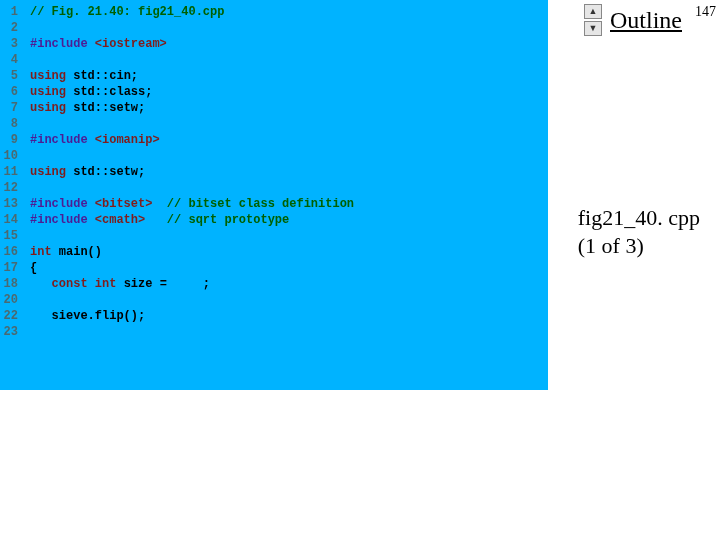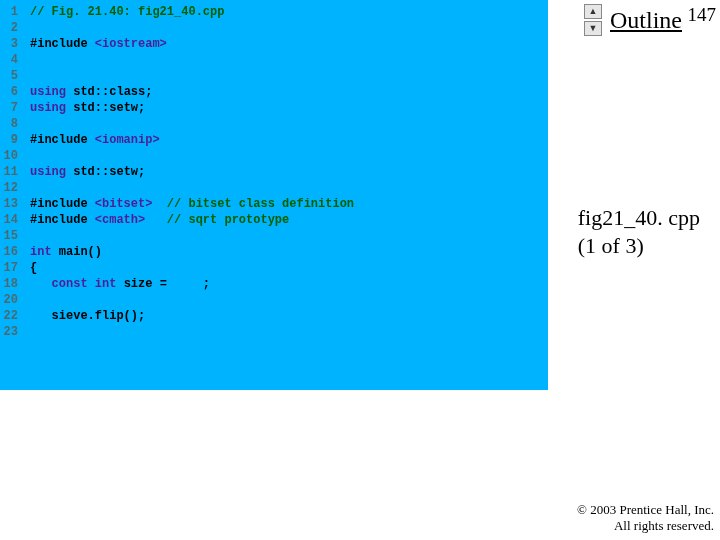--- a/index.html
+++ b/index.html
@@ -3,44 +3,44 @@
 <meta charset="utf-8">
 <style>
   * { margin: 0; padding: 0; box-sizing: border-box; }
   html, body { width: 720px; height: 540px; font-family: Arial, sans-serif; background: #fff; overflow: hidden; }
   .slide { width: 720px; height: 540px; position: relative; background: #fff; }
   .code-panel { position: absolute; left: 0; top: 0; width: 548px; height: 390px; background: #00A2E8; background: #00B0F0; padding: 4px 0 0 0; }
   .code-line { display: flex; font-family: "Courier New", monospace; font-size: 12px; font-weight: bold; line-height: 16px; white-space: pre; }
   .ln { width: 20px; text-align: right; color: #5a6b6f; color: #546b6f; font-weight: bold; padding-right: 2px; }
   .code { padding-left: 10px; color: #000; }
   .cmt { color: #006000; }
-  .pp  { color: #000000; }
-  .kw  { color: #4c1d95; }
+  .pp  { color: #4c1d95; }
+  .kw  { color: #7f1d1d; }
   .outline-box { position: absolute; right: 38px; top: 4px; display: flex; align-items: center; gap: 8px; }
   .scroll-btns { display: flex; flex-direction: column; gap: 2px; }
   .sbtn { width: 18px; height: 15px; border: 1px solid #888; background: #e6e6e6; font-size: 9px; line-height: 13px; text-align: center; color: #333; }
   .outline-text { font-family: "Times New Roman", serif; font-size: 24px; color: #000; text-decoration: underline; text-align: center; }
-  .pagenum { position: absolute; right: 4px; top: 4px; font-family: "Times New Roman", serif; font-size: 19px; color: #000; }
+  .pagenum { position: absolute; right: 4px; top: 4px; font-family: "Times New Roman", serif; font-size: 14px; color: #000; }
   .file-label { position: absolute; right: 20px; top: 204px; font-family: "Times New Roman", serif; font-size: 22px; color: #000; line-height: 1.25; }
   .copyright { position: absolute; right: 6px; bottom: 6px; font-family: "Times New Roman", serif; font-size: 13px; color: #000; text-align: right; line-height: 1.25; }
   
   .code-panel { background: #00B3FF; }
   .ln { color: #4a6a72; }
 </style>
 </head>
 <body>
 
 <div class="slide">
 
   <div class="code-panel" id="code-panel">
       <div class="code-line"><span class="ln">1</span><span class="code"><span class="cmt">// Fig. 21.40: fig21_40.cpp</span></span></div>
       <div class="code-line"><span class="ln">2</span></div>
       <div class="code-line"><span class="ln">3</span><span class="code"><span class="pp">#include </span><span class="kw">&lt;iostream&gt;</span></span></div>
       <div class="code-line"><span class="ln">4</span><span class="code"><span></span></span></div>
-      <div class="code-line"><span class="ln">5</span></div>
+      <div class="code-line"><span class="ln">5</span><span class="code"><span class="kw">using </span><span>std::cin;</span></span></div>
       <div class="code-line"><span class="ln">6</span><span class="code"><span class="kw">using </span><span>std::class;</span></span></div>
       <div class="code-line"><span class="ln">7</span><span class="code"><span class="kw">using </span><span>std::setw;</span></span></div>
       <div class="code-line"><span class="ln">8</span><span class="code"><span></span></span></div>
       <div class="code-line"><span class="ln">9</span><span class="code"><span class="pp">#include </span><span class="kw">&lt;iomanip&gt;</span></span></div>
       <div class="code-line"><span class="ln">10</span><span class="code"><span></span></span></div>
       <div class="code-line"><span class="ln">11</span><span class="code"><span class="kw">using </span><span>std::setw;</span></span></div>
       <div class="code-line"><span class="ln">12</span><span class="code"><span></span></span></div>
       <div class="code-line"><span class="ln">13</span><span class="code"><span class="pp">#include </span><span class="kw">&lt;bitset&gt;</span><span>  </span><span class="cmt">// bitset class definition</span></span></div>
       <div class="code-line"><span class="ln">14</span><span class="code"><span class="pp">#include </span><span class="kw">&lt;cmath&gt;</span><span>   </span><span class="cmt">// sqrt prototype</span></span></div>
       <div class="code-line"><span class="ln">15</span><span class="code"><span></span></span></div>
@@ -60,18 +60,14 @@
     <div class="outline-text">Outline</div>
   </div>
 
   <div class="pagenum">147</div>
 
   <div class="file-label">
     <div>fig21_40. cpp</div>
     <div>(1 of 3)</div>
   </div>
 
-  <div class="copyright">
-    <div>© 2003 Prentice Hall, Inc.</div>
-    <div>All rights reserved.</div>
-  </div>
 
 </div>
 
 </body></html>

